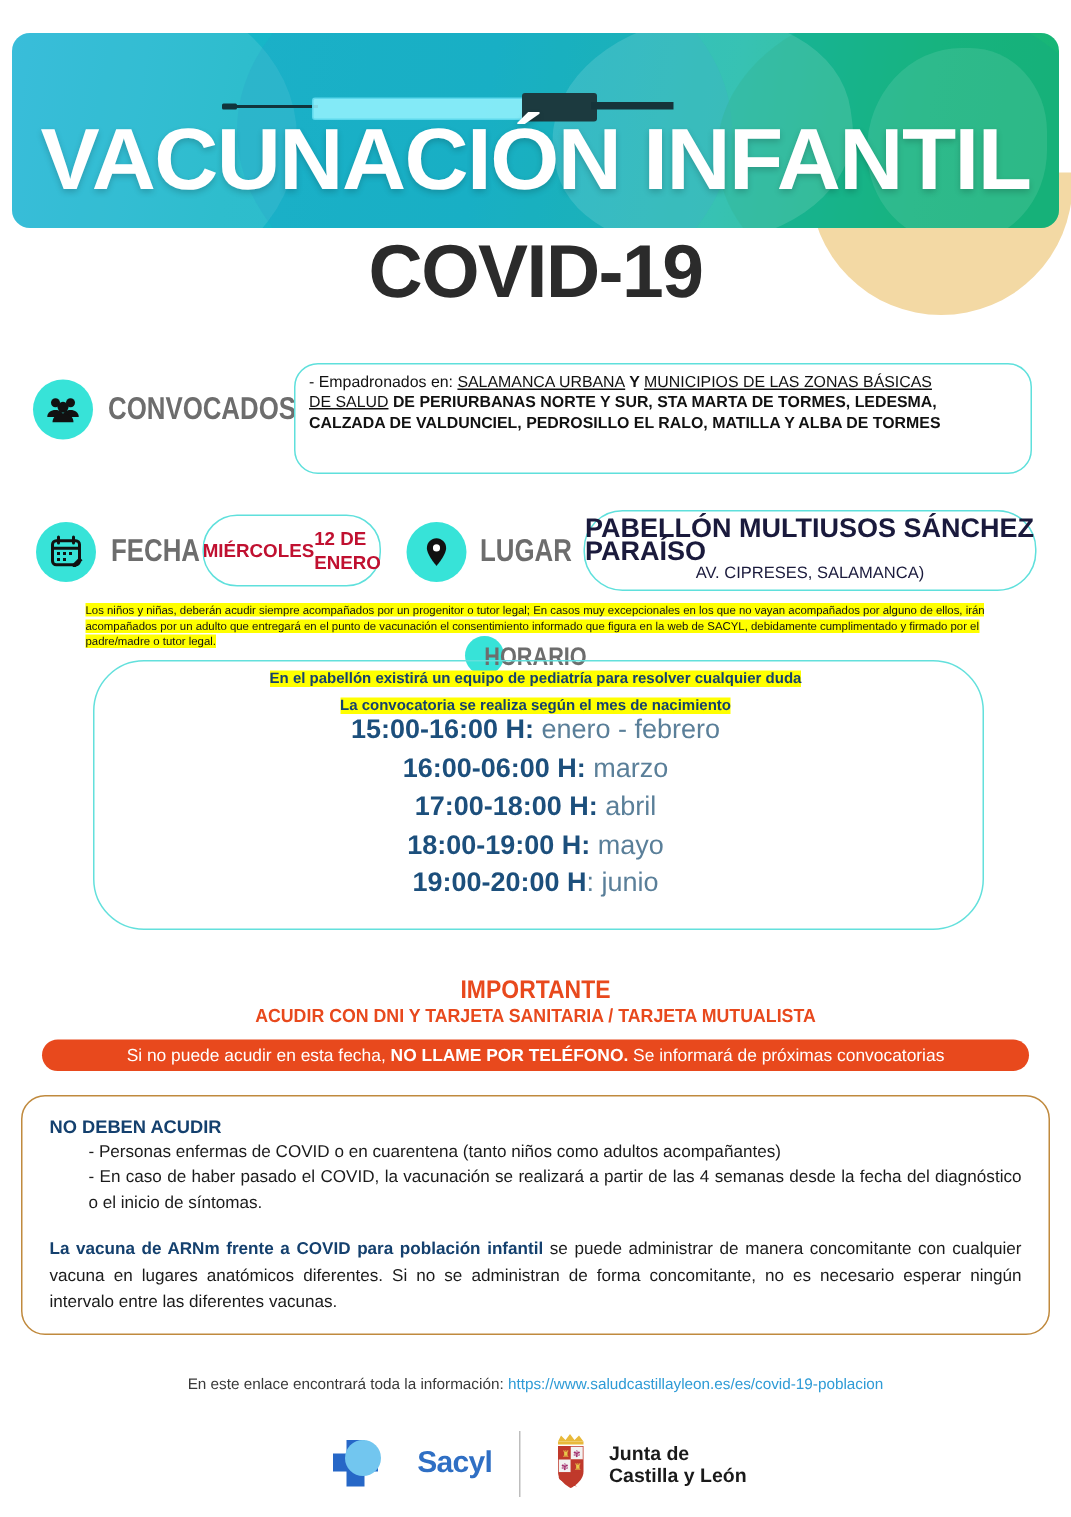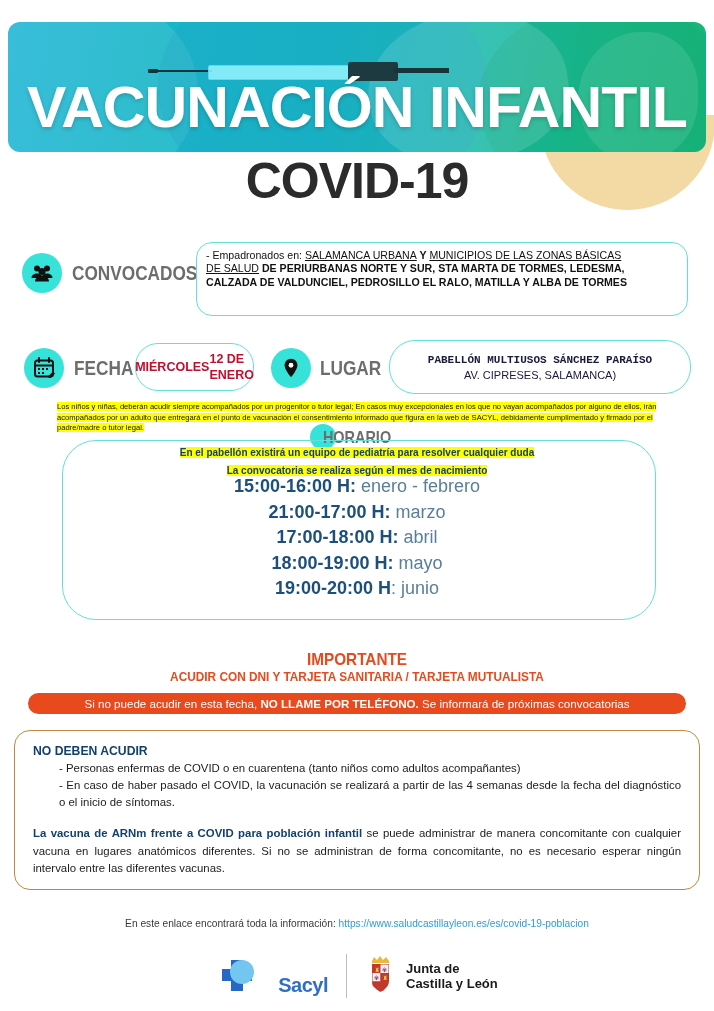--- a/index.html
+++ b/index.html
@@ -84,21 +84,21 @@
     position:absolute;left:135px;top:-5px;width:117px;height:46px;
     border:1.4px solid #5fe0dc;border-radius:23px;background:#fff;
     display:flex;flex-direction:row;align-items:center;justify-content:center;
   }
   .fecha-pill div{font-size:12.5px;font-weight:bold;color:#c01030;line-height:16px;}
   .lugar-box{
     position:absolute;left:389px;top:-8px;width:300px;height:52px;
     border:1.4px solid #5fe0dc;border-radius:26px;background:#fff;
     display:flex;flex-direction:column;align-items:center;justify-content:center;
   }
-  .lugar-box .l1{font-size:11px;font-weight:bold;color:#1a1a3c;line-height:15px;font-family:Liberation Mono, monospace;}
+  .lugar-box .l1{font-size:18px;font-weight:bold;color:#1a1a3c;line-height:15px;}
   .lugar-box .l2{font-size:11px;font-weight:normal;color:#1a1a3c;line-height:14px;}
 
   
   .yellow-note{
     position:absolute;left:57px;top:402px;width:600px;
     font-size:7.6px;line-height:10.6px;color:#111;text-align:left;
   }
   .yellow-note span{background:#ffff00;}
 
   
@@ -163,21 +163,21 @@
   
   .foot-link{
     position:absolute;left:0;top:918px;width:714px;text-align:center;
     font-size:10.2px;color:#3a3a3a;
   }
   .foot-link a{color:#2e9bd6;text-decoration:none;}
   .logos{
     position:absolute;left:0;top:948px;width:714px;height:55px;
     display:flex;align-items:center;justify-content:center;gap:18px;
   }
-  .sacyl{display:flex;align-items:flex-end;gap:20px;}
+  .sacyl{display:flex;align-items:center;gap:20px;}
   .sacyl-word{font-size:20px;font-weight:bold;color:#2f6fc4;letter-spacing:-.5px;}
   .divider-v{width:1px;height:44px;background:#bdbdbd;}
   .junta{display:flex;align-items:center;gap:7px;}
   .junta-word{font-size:13px;font-weight:bold;color:#1a1a1a;line-height:15px;}
 </style>
 </head>
 <body>
 
 <div class="poster">
 
@@ -262,21 +262,21 @@
   <div class="horario-icon"></div>
   <div class="horario-head">HORARIO</div>
 
   <div class="sched-box"></div>
   <div class="sched-note">
     <div class="n1"><span>En el pabellón existirá un equipo de pediatría para resolver cualquier duda</span></div><br>
     <div class="n2"><span>La convocatoria se realiza según el mes de nacimiento</span></div>
   </div>
   <div class="sched-list">
     <div class="ln"><b>15:00-16:00 H:</b><span class="mo"> enero - febrero</span></div>
-    <div class="ln"><b>21:00-17:00 H:</b><span class="mo"> marzo</span></div>
+    <div class="ln"><b>16:00-06:00 H:</b><span class="mo"> marzo</span></div>
     <div class="ln"><b>17:00-18:00 H:</b><span class="mo"> abril</span></div>
     <div class="ln"><b>18:00-19:00 H:</b><span class="mo"> mayo</span></div>
     <div class="ln"><b>19:00-20:00 H</b><span class="mo">: junio</span></div>
   </div>
 
   <div class="importante">IMPORTANTE</div>
   <div class="importante-sub">ACUDIR CON DNI Y TARJETA SANITARIA / TARJETA MUTUALISTA</div>
   <div class="orange-pill">
     <span><span>Si no puede acudir en esta fecha, </span><b>NO LLAME POR TELÉFONO.</b><span> Se informará de próximas convocatorias</span></span>
   </div>

